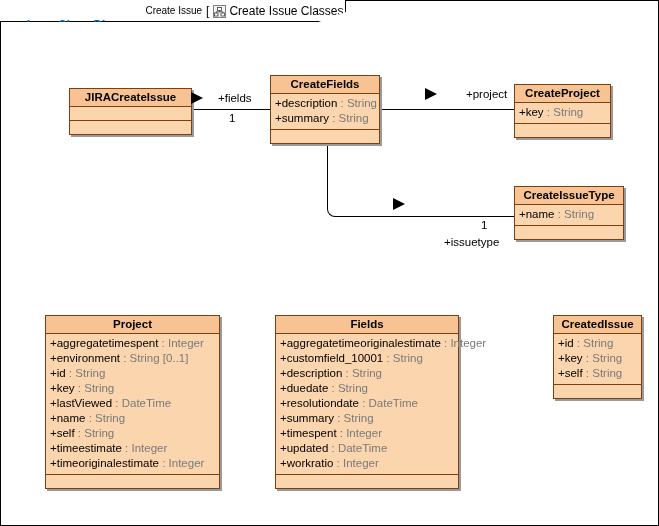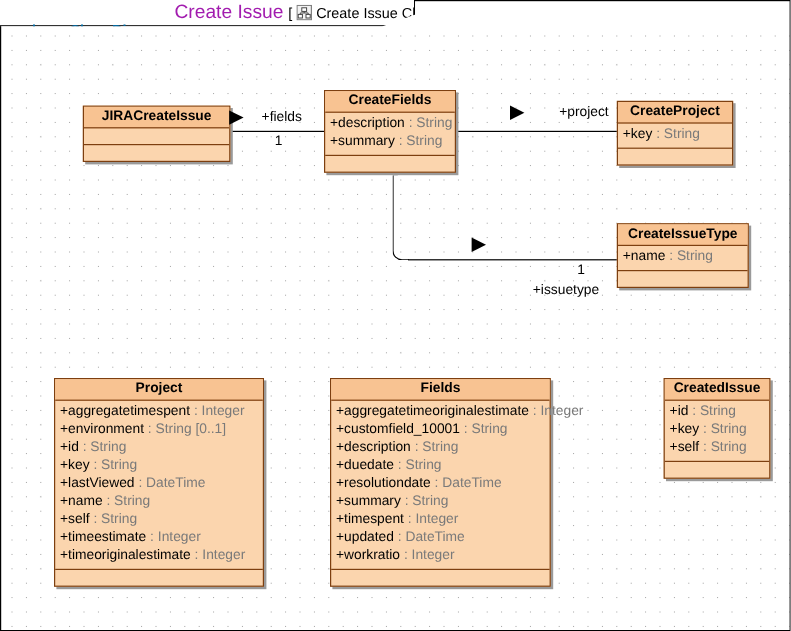--- a/index.html
+++ b/index.html
@@ -49,22 +49,22 @@
     z-index: 5;
   }
   .pkg-kw {
     font-size: 12px;
     font-weight: bold;
     color: #0369a1;
     letter-spacing: 0px;
     margin-top: 28px;
   }
   .pkg-name {
-    font-size: 16px;
-    color: #a21caf;
+    font-size: 10px;
+    color: #000000;
     margin-left: 4px;
     text-align: center;
   }
   .pkg-bracket {
     font-size: 12px;
     color: #000000;
     margin-left: 4px;
   }
   .pkg-diag-name {
     font-size: 12px;

